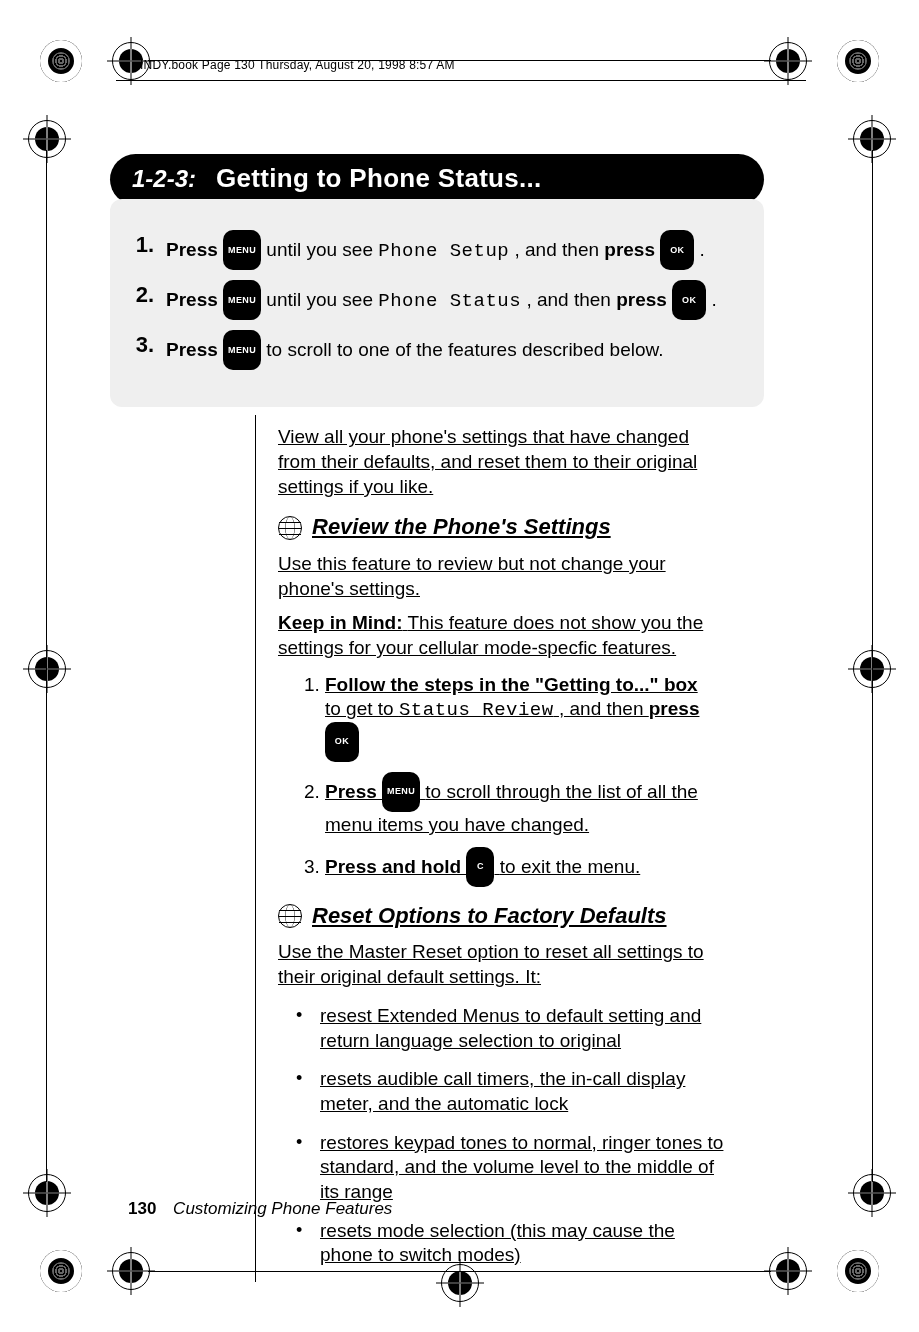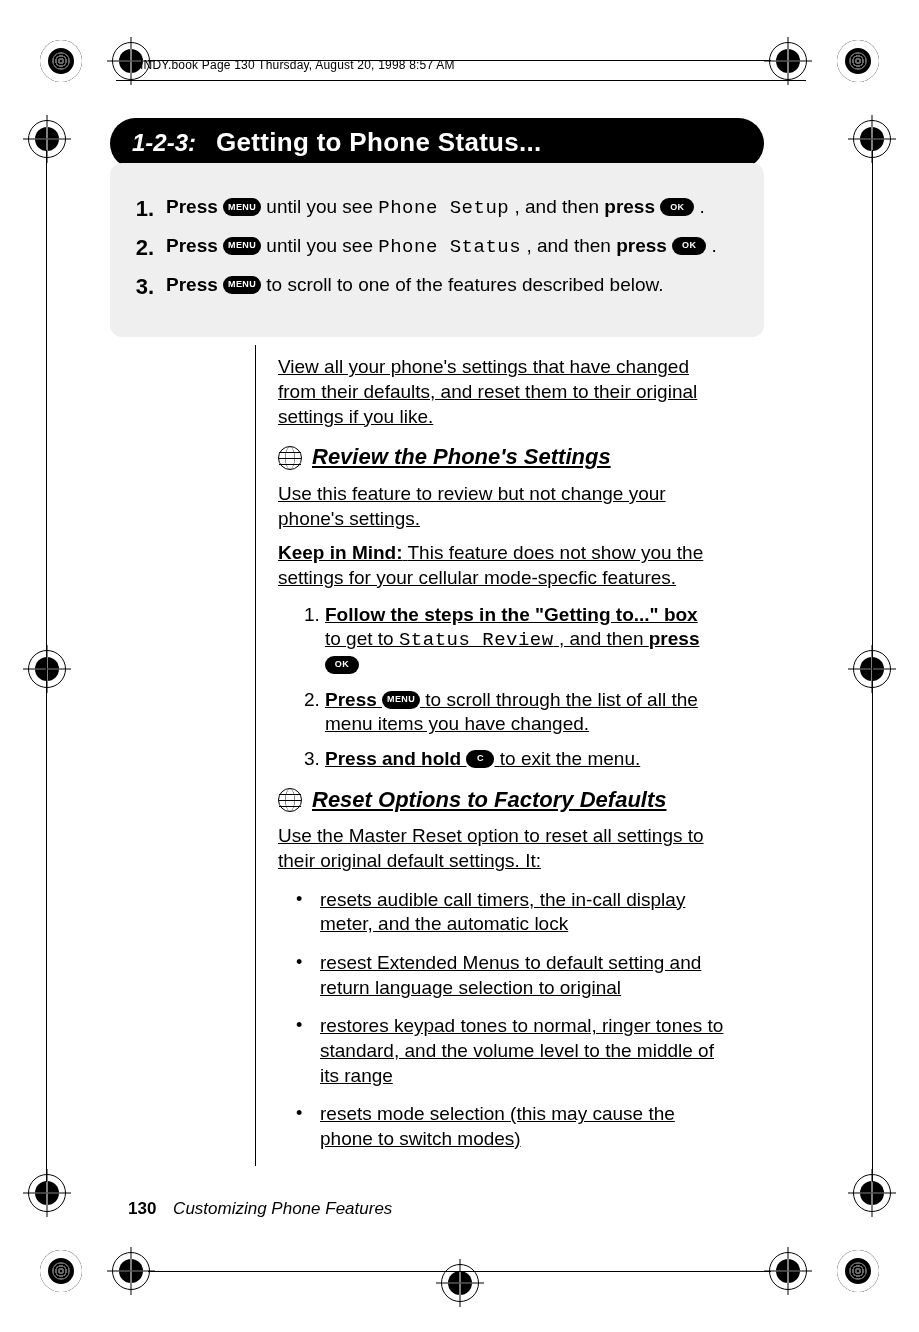--- a/index.html
+++ b/index.html
@@ -42,21 +42,21 @@
     position:absolute;
     left:110px; top:36px;
     width:700px;
   }
   .runhead{
     font-size:12px; letter-spacing:.2px;
     margin:22px 0 0 30px;
   }
 
   .banner{
-    margin-top:44px;
+    margin-top:80px;
     background:#000;color:#fff;
     border-radius:28px;
     padding:8px 22px 10px 22px;
     display:flex;align-items:baseline;gap:20px;
     font-weight:800;
     width:610px;
   }
   .banner .tag{font-style:italic;font-weight:800;font-size:24px;}
   .banner .title{font-size:26px;letter-spacing:.3px;}
 
@@ -70,21 +70,21 @@
   .steps{list-style:none;margin:0;padding:0;}
   .steps li{display:flex;gap:12px;margin:10px 0;}
   .steps .num{font-weight:800;font-size:22px;width:26px;flex:none;text-align:right;}
   .steps .body{flex:1;font-size:19px;}
   .steps .body b{font-weight:800;}
 
   .key{
     display:inline-flex;align-items:center;justify-content:center;
     min-width:30px;height:18px;border-radius:10px;
     background:#000;color:#fff;font-size:9px;font-weight:700;
-    padding:0 4px;vertical-align:middle;letter-spacing:.4px;
+    padding:11px 4px;vertical-align:middle;letter-spacing:.4px;
     position:relative;top:-1px;
   }
   .key.ok{min-width:26px;}
   .key.c{min-width:20px;}
   .lcd{font-family:"Courier New",monospace;letter-spacing:.5px;}
 
   h2.section{
     font-size:28px;font-weight:900;margin:34px 0 10px 0;
     display:flex;align-items:center;gap:12px;
   }
@@ -255,22 +255,22 @@
           <span> to exit the menu.</span>
         </li>
       </ol>
 
       <div class="sub">
         <span class="globe"></span>
         <span>Reset Options to Factory Defaults</span>
       </div>
       <p>Use the Master Reset option to reset all settings to their original default settings. It:</p>
       <ul class="bul">
+        <li>resest Extended Menus to default setting and return language selection to original</li>
         <li>resets audible call timers, the in-call display meter, and the automatic lock</li>
-        <li>resest Extended Menus to default setting and return language selection to original</li>
         <li>restores keypad tones to normal, ringer tones to standard, and the volume level to the middle of its range</li>
         <li>resets mode selection (this may cause the phone to switch modes)</li>
       </ul>
     </div>
   </div>
 
 </div>
 
 <div class="footer" style="left:128px;bottom:112px;position:absolute;">
   <span class="pg">130</span>

